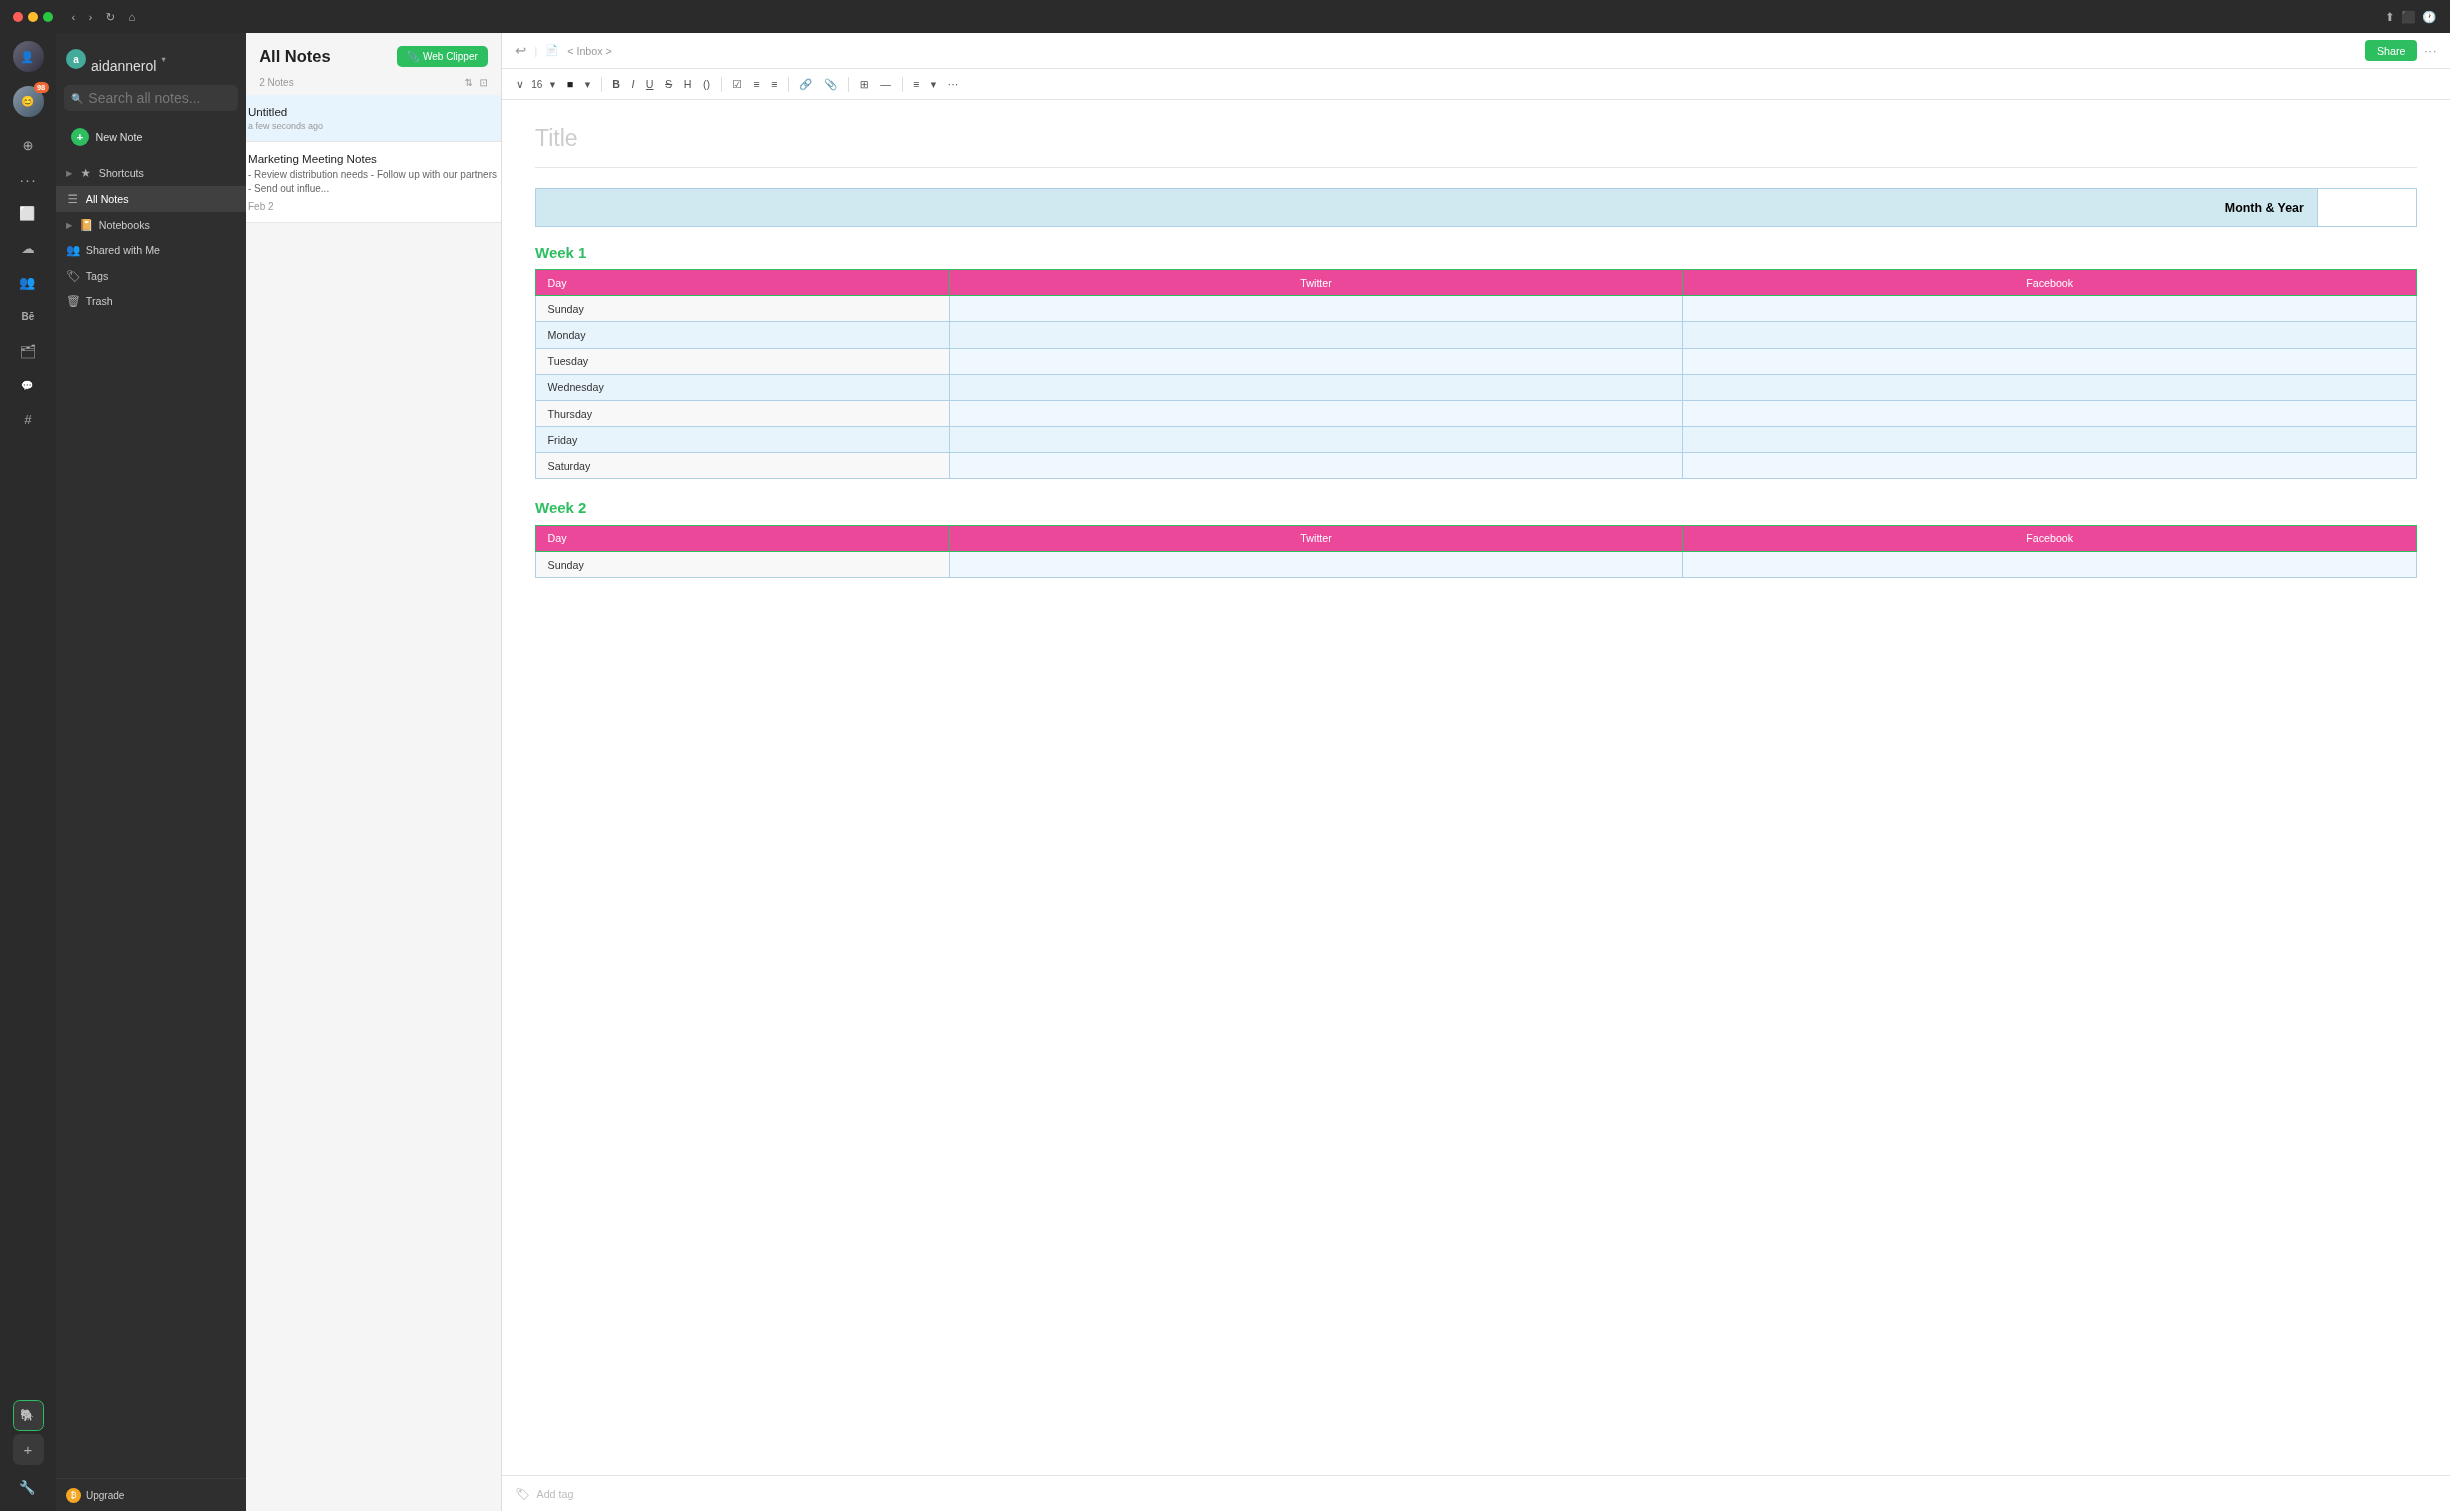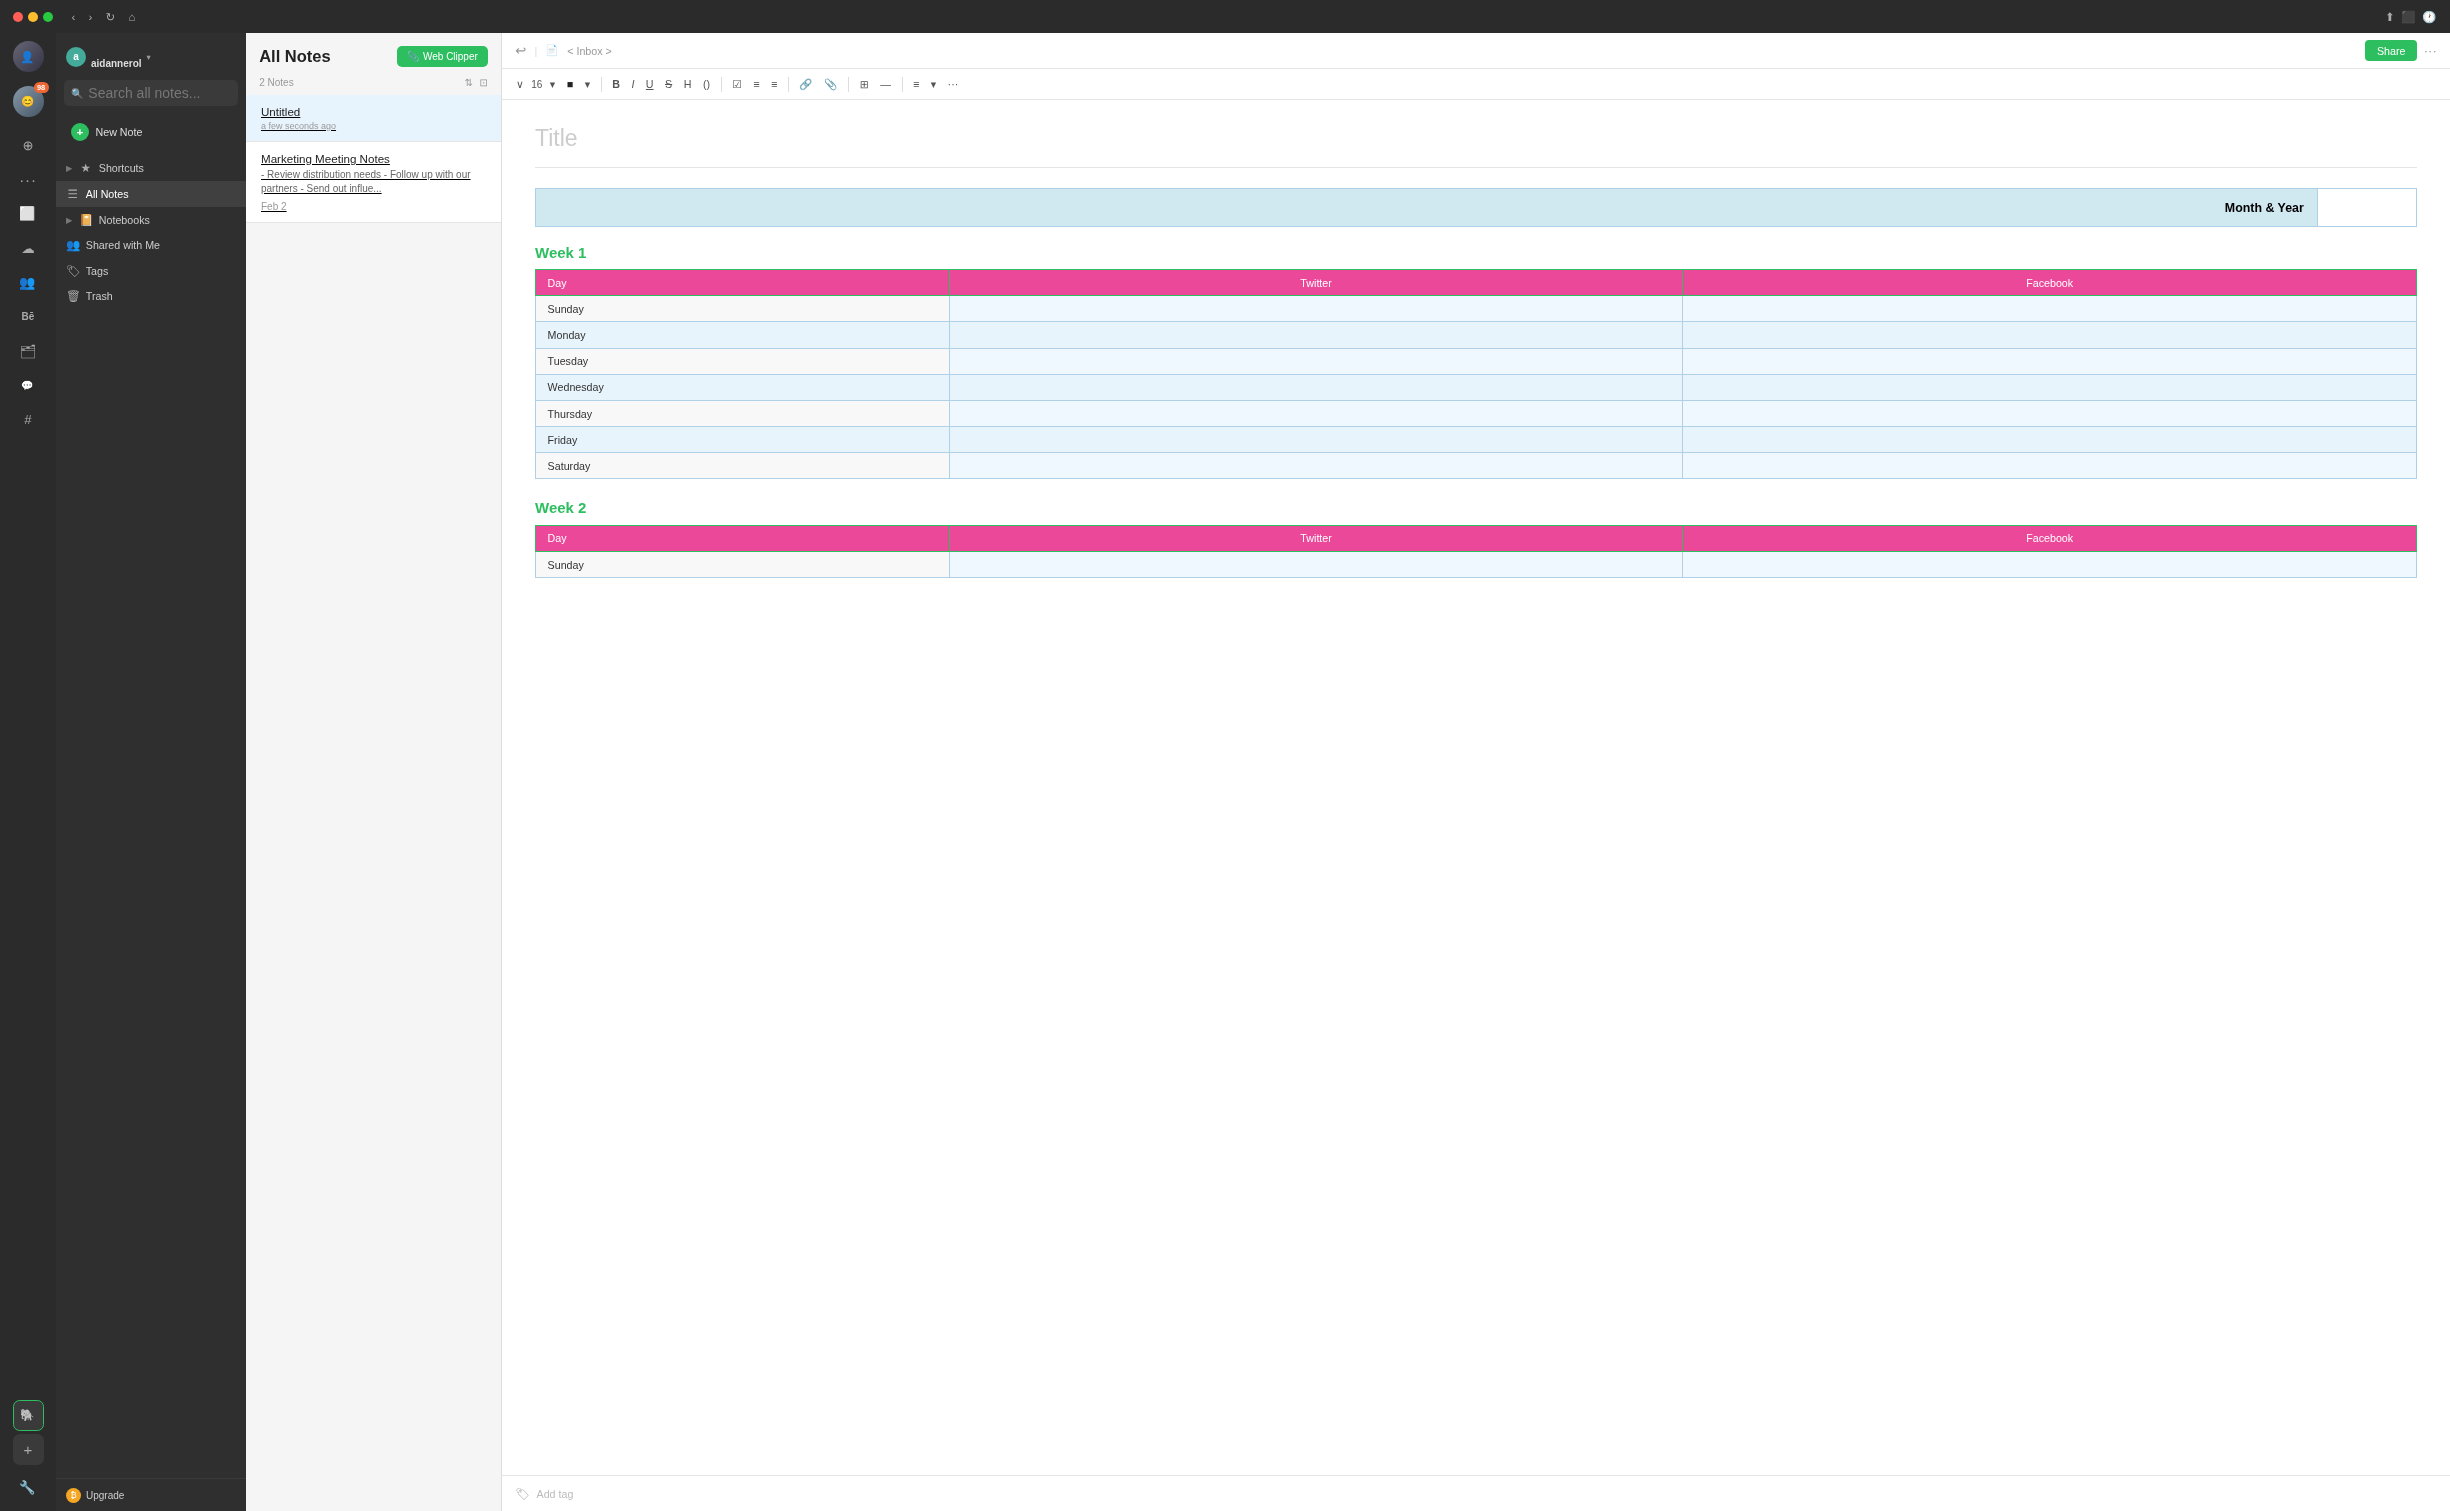--- a/index.html
+++ b/index.html
@@ -89,21 +89,21 @@
 
     .sidebar-header {
       padding: 11.6px 10px 6.6px;
       display: flex; align-items: center; gap: 5px;
     }
     .user-icon {
       width: 20px; height: 20px; border-radius: 50%;
       background: #4a9; display: flex; align-items: center; justify-content: center;
       font-size: 10px; color: white; font-weight: bold;
     }
-    .username { font-size: 10px; color: #ddd; font-weight: 700; margin-top: 13px; }
+    .username { font-size: 14px; color: #ddd; font-weight: 400; margin-top: 13px; }
     .chevron { color: #999; font-size: 8.3px; }
 
     .search-box {
       margin: 5px 8.3px;
       background: #3a3a3a;
       border-radius: 5px;
       display: flex; align-items: center;
       padding: 5px 6.6px; gap: 5px;
     }
     .search-icon { color: #888; font-size: 10px; }
@@ -173,25 +173,24 @@
     }
 
     .note-count-row {
       padding: 3.3px 13.2px 6.6px;
       display: flex; align-items: flex-end; justify-content: space-between;
       font-size: 10px; color: #999;
     }
     .note-count-actions { display: flex; gap: 6.6px; color: #999; }
 
     .note-item {
-      padding: 10px 15px;
+      padding: 10px 2px;
       border-bottom: 0.8px solid #e5e5e5;
       cursor: pointer;
       background: white;
-      text-decoration: underline;
     }
     .note-item.active { background: #e8f4fd; }
     .note-item-title { font-size: 11.6px; font-weight: 500; color: #222; margin-bottom: 3.3px; }
     .note-item-time { font-size: 9px; color: #999; margin-bottom: 0; }
     .note-item-preview { font-size: 10px; color: #666; margin-top: 3.3px; line-height: 1.4; }
     .note-item-date { font-size: 10px; color: #999; margin-top: 5px; }
 
     
     .editor-area {
       flex: 1;

